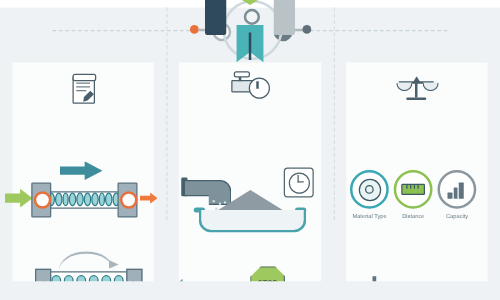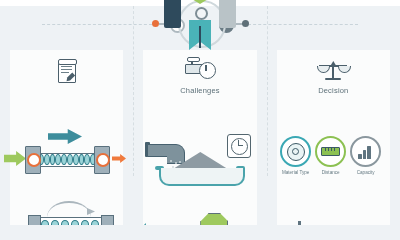--- a/index.html
+++ b/index.html
@@ -240,21 +240,20 @@
 
       <div class="col-icon">
         <div class="valve-ico">
           <div class="valve-body"></div>
           <div class="valve-stem"></div>
           <div class="valve-wheel"></div>
           <div class="gauge"></div>
           <div class="gauge-h"></div>
         </div>
       </div>
-      <div class="col-title">Challenges</div>
 
       <div class="hopper">
         <div class="pipe-flange"></div>
         <div class="pipe-h"></div>
         <div class="pipe-elbow"></div>
         <div class="pour">
           <i style="left:1px;top:0;"></i>
             <i style="left:6px;top:2px;"></i>
             <i style="left:10px;top:1px;"></i>
           <i style="left:3px;top:6px;"></i>
@@ -288,21 +287,20 @@
       <div class="col-icon">
         <div class="scale-ico">
           <div class="scale-top"></div>
           <div class="scale-beam"></div>
           <div class="scale-post"></div>
           <div class="scale-base"></div>
           <div class="pan pan-l"></div>
           <div class="pan pan-r"></div>
         </div>
       </div>
-      <div class="col-title">Decision</div>
 
       <div class="badges">
         <div class="badge b1">
           <div class="badge-circ">
             <div class="gear-g"></div>
           </div>
           <div class="badge-label">Material Type</div>
         </div>
         <div class="badge b2">
           <div class="badge-circ">

